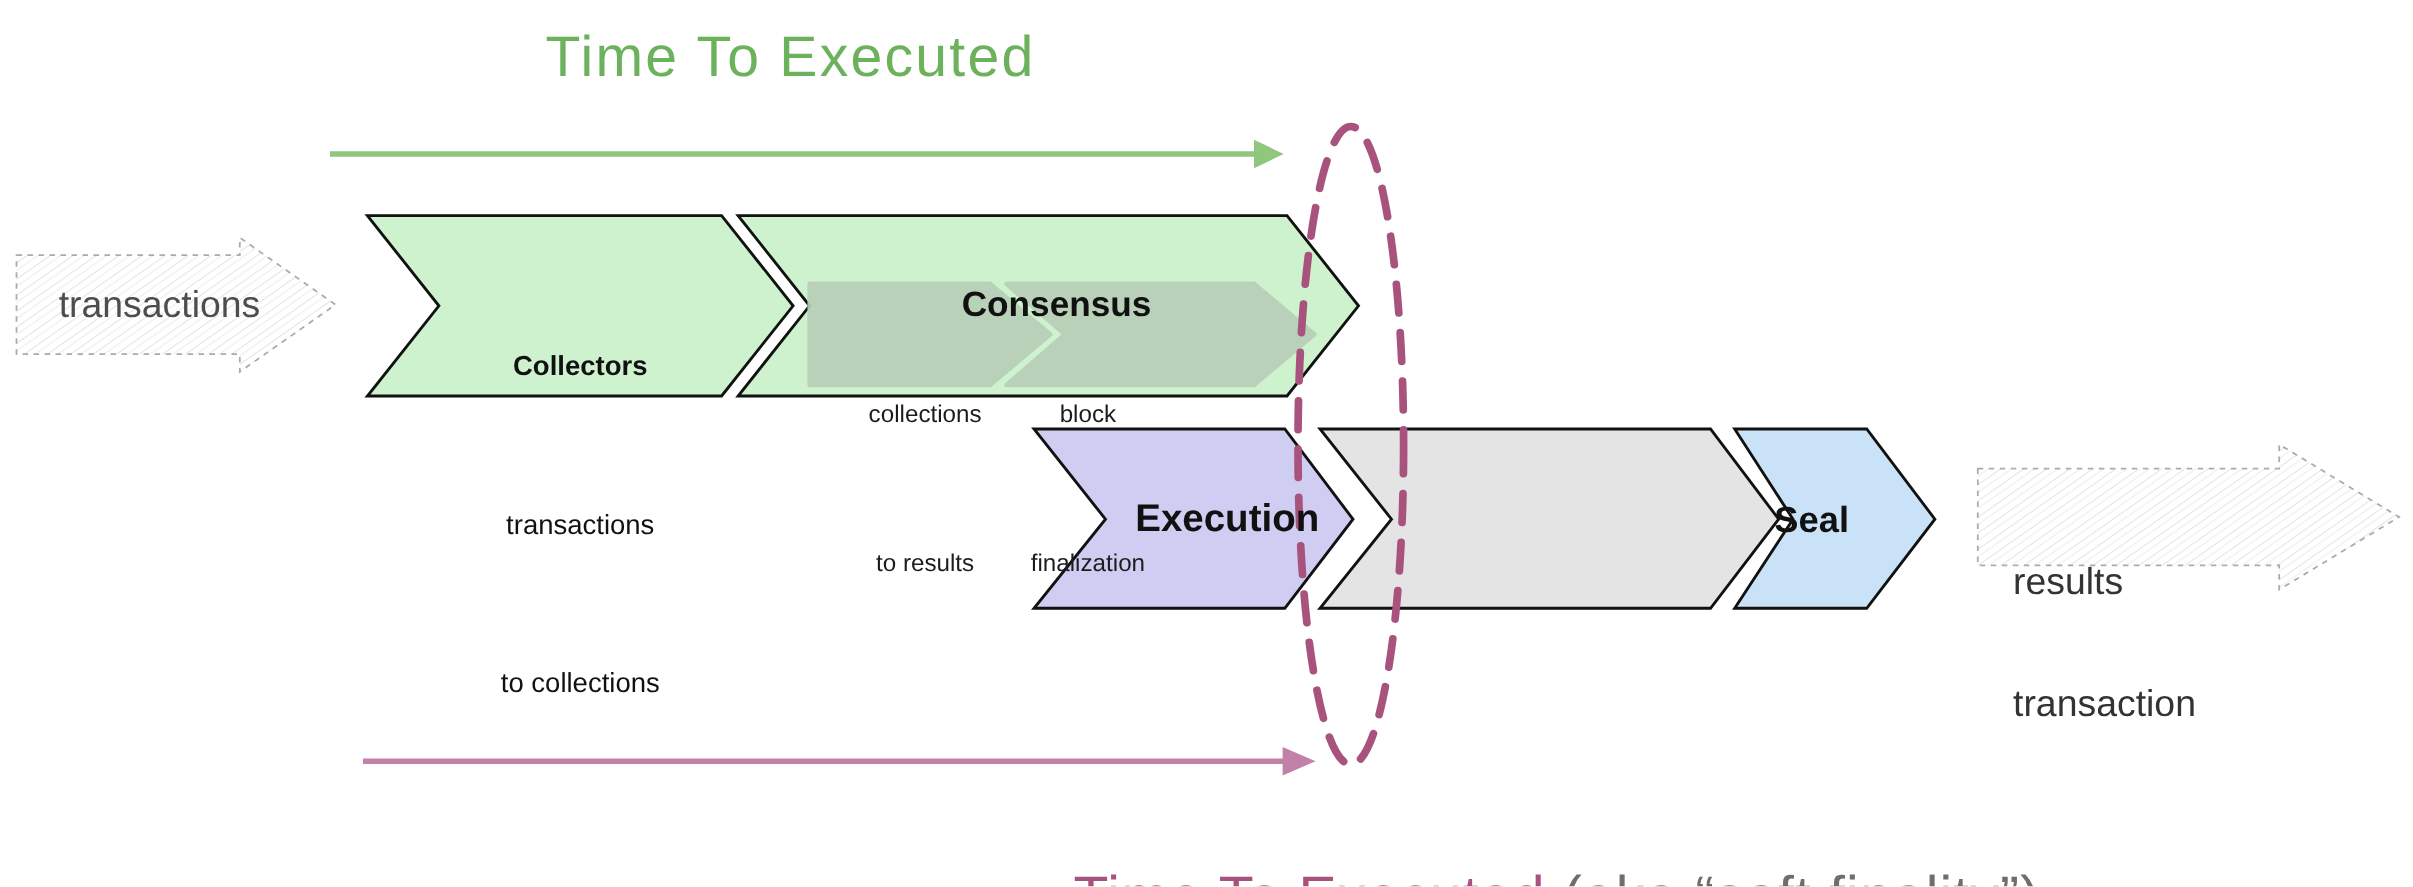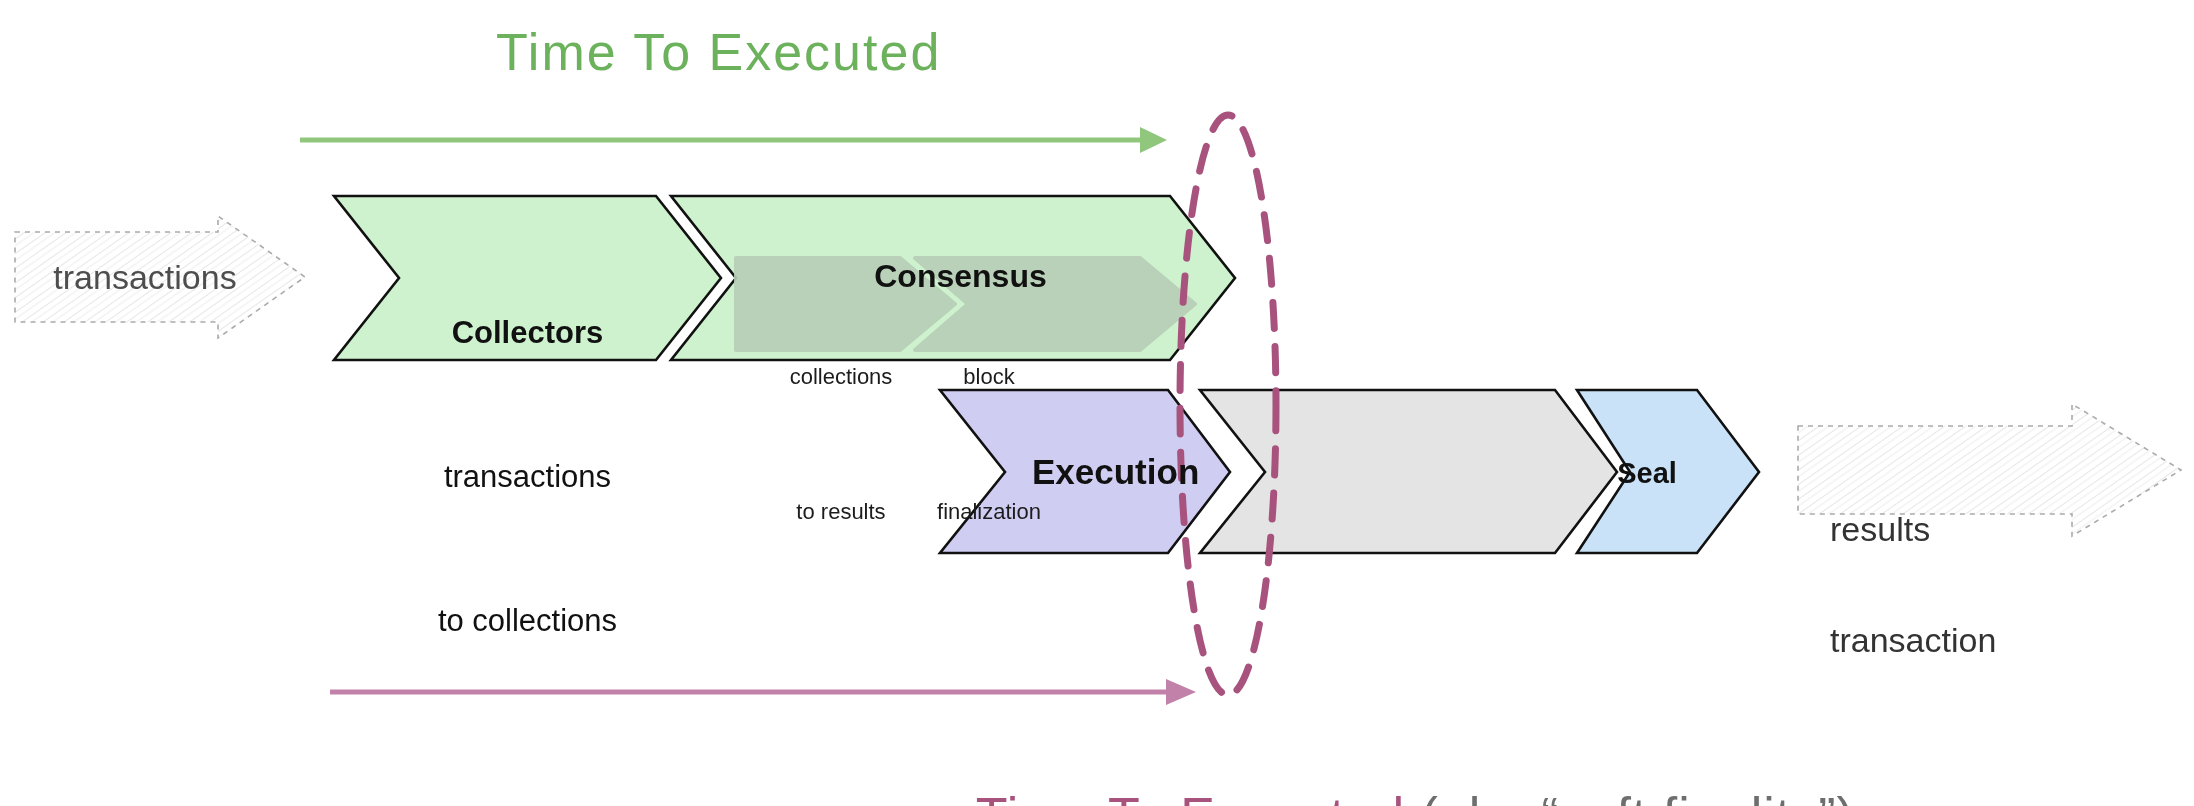--- a/index.html
+++ b/index.html
@@ -22,29 +22,29 @@
     font-size:52px;letter-spacing:1px;
   }
   .title-bottom .accent{color:#a8537d;}
   .title-bottom .muted{color:#6e6e6e;}
   .io-label{
     font-size:34px;color:#4d4d4d;text-align:center;
   }
   .io-label.in{left:23px;top:258px;width:244px;}
   .io-label.out{left:1830px;top:437px;width:260px;text-align:left;line-height:37px;color:#333333;}
   .stage-label{color:#111111;text-align:center;}
-  .collectors-label{left:399px;top:213px;width:257px;font-size:31px;line-height:48px;}
+  .collectors-label{left:399px;top:213px;width:257px;font-size:25px;line-height:48px;}
   .consensus-title{left:736px;top:212px;width:449px;font-size:32px;line-height:40px;font-weight:bold;margin-top:44px;}
   .sub-label{font-size:22px;line-height:45px;color:#1c1c1c;}
   .sub1-label{left:746px;top:264px;width:190px;}
   .sub2-label{left:884px;top:264px;width:210px;}
   .row2-label{font-weight:bold;font-size:35px;line-height:40px;top:452px;}
   .execution-label{left:1032px;width:165px;}
   .verification-label{left:1265px;width:290px;}
-  .seal-label{left:1592px;top:453px;width:110px;font-size:29px;}
+  .seal-label{left:1592px;top:453px;width:110px;font-size:33px;}
   .bold{font-weight:bold;}
 </style>
 </head>
 <body>
 
 <div class="canvas">
 
   <svg class="layer" width="2194" height="806" viewBox="0 0 2194 806">
     <defs>
       <pattern id="hatch" width="12" height="12" patternUnits="userSpaceOnUse" patternTransform="rotate(55)">

